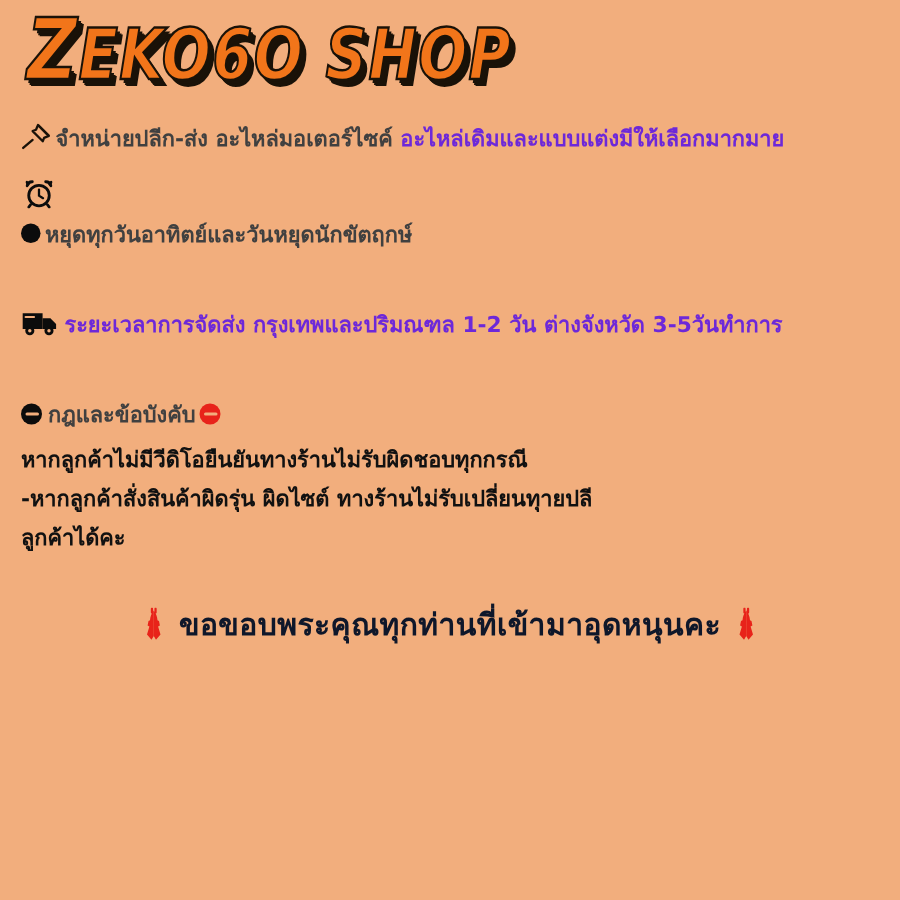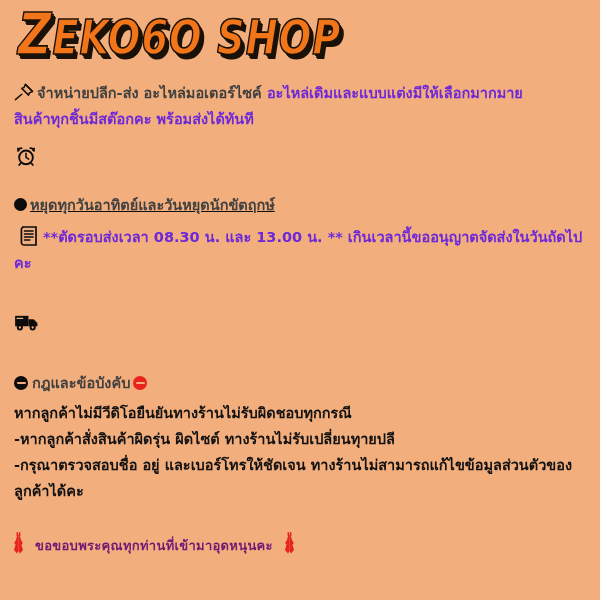--- a/index.html
+++ b/index.html
@@ -102,33 +102,33 @@
   .clock { width: 18px; height: 19px; vertical-align: -4px; margin-right: 4px; margin-left: 3px; }
   
   .scroll { width: 17px; height: 20px; vertical-align: -4px; margin-right: 6px; margin-left: 6px; }
   
   .truck { width: 25px; height: 18px; vertical-align: -3px; margin-right: 4px; }
   
   .hands { width: 17px; height: 22px; vertical-align: -4px; }
 
   .row-pin     { margin-top: 16px;  padding-left: 4px; }
   .row-clock   { margin-top: 12px;  padding-left: 4px; }
-  .row-closed  { margin-top: 22px;  padding-left: 4px; text-decoration: underline; }
+  .row-closed  {  padding-left: 4px; }
   .row-cutoff  { margin-top: 6px;   padding-left: 4px; }
   .row-ship    { margin-top: 34px;  padding-left: 4px; }
   .row-rules-h { margin-top: 34px;  padding-left: 4px; font-family: Liberation Serif, serif; }
   .row-rules   { margin-top: 4px;   padding-left: 4px; }
   .row-rules p { margin: 0; }
 
   .footer {
     margin-top: 28px;
-    text-align: left;
-    color: #701a75;
+    text-align: center;
+    color: #0f172a;
     font-weight: 700;
-    font-size: 13px;
+    font-size: 20px;
     letter-spacing: 0.3px;
   }
   .footer .txt { margin: 0 8px; }
 </style>
 </head>
 <body>
 
 <div id="page">
 
   <div class="logo-wrap">
@@ -136,66 +136,57 @@
   </div>
 
   <div class="blk row-pin">
     <svg class="pin" viewBox="0 0 22 20" aria-hidden="true">
       <g fill="none" stroke="#1a1208" stroke-width="1.7" stroke-linejoin="round">
         <path d="M12.5 1.5 L20.5 9.5 L17 11 L16 13.5 L8.5 6 L11 5 Z" fill="#f2ae7d"></path>
         <path d="M8.5 12.5 L1.5 18.5" stroke-linecap="round"></path>
       </g>
       <path d="M12.5 1.5 L20.5 9.5" stroke="#1a1208" stroke-width="1.7"></path>
     </svg><span class="red">จำหน่ายปลีก-ส่ง อะไหล่มอเตอร์ไซค์</span><span class="dark"> </span><span class="dark">อะไหล่เดิมและแบบแต่งมีให้เลือกมากมาย</span><br>
-    <span class="dark">สินค้าทุกชิ้นมีสต๊อกคะ พร้อมส่งได้ทันที</span>
   </div>
 
   <div class="blk row-clock">
     <svg class="clock" viewBox="0 0 20 21" aria-hidden="true">
       <path d="M2 3.2 L1 1.6 M18 3.2 L19 1.6" stroke="#0c0c0c" stroke-width="2" stroke-linecap="round"></path>
       <path d="M1.2 4.2 A4 4 0 0 1 5 1.2" stroke="#0c0c0c" stroke-width="2.2" fill="none" stroke-linecap="round"></path>
       <path d="M18.8 4.2 A4 4 0 0 0 15 1.2" stroke="#0c0c0c" stroke-width="2.2" fill="none" stroke-linecap="round"></path>
       <circle cx="10" cy="11.5" r="7.6" fill="none" stroke="#0c0c0c" stroke-width="2.1"></circle>
       <path d="M10 7 L10 11.5 L13 13.4" stroke="#0c0c0c" stroke-width="1.7" fill="none" stroke-linecap="round"></path>
       <path d="M3.8 18.2 L2.4 20 M16.2 18.2 L17.6 20" stroke="#0c0c0c" stroke-width="2" stroke-linecap="round"></path>
     </svg>
   </div>
 
   <div class="blk row-closed">
     <span class="icon blackdot"></span><span class="red">หยุดทุกวันอาทิตย์และวันหยุดนักขัตฤกษ์</span>
   </div>
 
-  <div class="blk row-cutoff">
-    <svg class="scroll" viewBox="0 0 17 20" aria-hidden="true">
-      <path d="M2 1 H16 V19 H4 A2.6 2.6 0 0 1 1.4 16.4 V3.6 A2.6 2.6 0 0 1 4 1 Z" fill="#f2ae7d" stroke="#0c0c0c" stroke-width="1.7"></path>
-      <path d="M4.4 5 H13.2 M4.4 8 H13.2 M4.4 11 H13.2 M4.4 14 H10" stroke="#0c0c0c" stroke-width="1.3" stroke-linecap="round"></path>
-    </svg><span class="dark">**ตัดรอบส่งเวลา 08.30 น. และ 13.00 น. ** เกินเวลานี้ขออนุญาตจัดส่งในวันถัดไป</span><br>
-    <span class="dark">คะ</span>
-  </div>
 
   <div class="blk row-ship">
     <svg class="truck" viewBox="0 0 26 19" aria-hidden="true">
       <path d="M1 3 H15 V14 H1 Z" fill="#0c0c0c"></path>
       <path d="M15 6.5 H20.5 L24.5 10.5 V14 H15 Z" fill="#0c0c0c"></path>
       <circle cx="6" cy="15.3" r="3.2" fill="#0c0c0c"></circle>
       <circle cx="19.5" cy="15.3" r="3.2" fill="#0c0c0c"></circle>
       <circle cx="6" cy="15.3" r="1.2" fill="#f2ae7d"></circle>
       <circle cx="19.5" cy="15.3" r="1.2" fill="#f2ae7d"></circle>
       <path d="M3 5.6 H9" stroke="#f2ae7d" stroke-width="1.4" stroke-linecap="round"></path>
-    </svg>
+    </svg><span class="dark">ระยะเวลาการจัดส่ง กรุงเทพและปริมณฑล 1-2 วัน ต่างจังหวัด 3-5วันทำการ</span>
   </div>
 
   <div class="blk row-rules-h">
     <span class="icon noblack"></span><span class="red">กฎและข้อบังคับ</span><span class="icon nored"></span>
   </div>
 
   <div class="blk row-rules">
     <p>หากลูกค้าไม่มีวีดิโอยืนยันทางร้านไม่รับผิดชอบทุกกรณี</p>
     <p>-หากลูกค้าสั่งสินค้าผิดรุ่น ผิดไซต์ ทางร้านไม่รับเปลี่ยนทุายปลี</p>
-    <p>-กรุณาตรวจสอบชื่อ อยู่ และเบอร์โทรให้ชัดเจน ทางร้านไม่สามารถแก้ไขข้อมูลส่วนตัวของ</p>
     <p>ลูกค้าได้คะ</p>
   </div>
 
   <div class="footer">
     <svg class="hands" viewBox="0 0 17 22" aria-hidden="true">
       <path d="M8.5 2 C7 4 6.2 6 6 8.5 L5 9 L4.4 12 L5.6 12.6 L4 18 L7 21.5 L8.5 19 Z" fill="#e8231a"></path>
       <path d="M8.5 2 C10 4 10.8 6 11 8.5 L12 9 L12.6 12 L11.4 12.6 L13 18 L10 21.5 L8.5 19 Z" fill="#e8231a"></path>
       <path d="M7.3 0.8 L7.3 3.4 M9.7 0.8 L9.7 3.4" stroke="#e8231a" stroke-width="1.5" stroke-linecap="round"></path>
     </svg><span class="txt">ขอขอบพระคุณทุกท่านที่เข้ามาอุดหนุนคะ</span><svg class="hands" viewBox="0 0 17 22" aria-hidden="true">
       <path d="M8.5 2 C7 4 6.2 6 6 8.5 L5 9 L4.4 12 L5.6 12.6 L4 18 L7 21.5 L8.5 19 Z" fill="#e8231a"></path>

